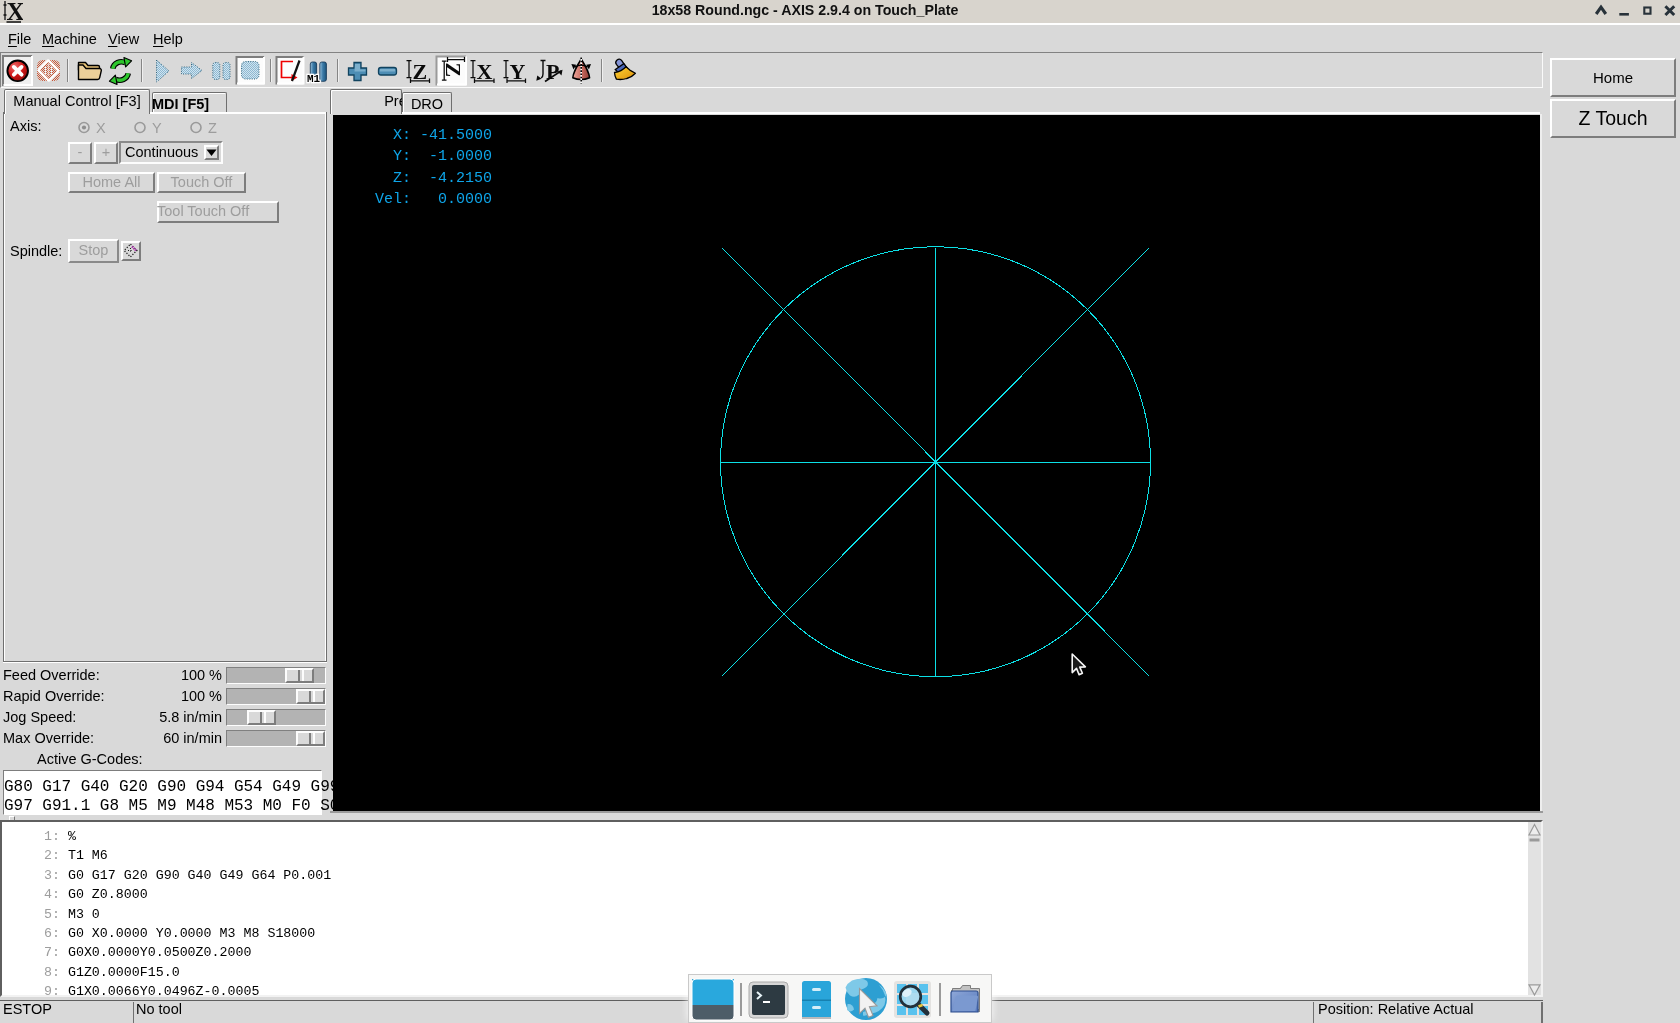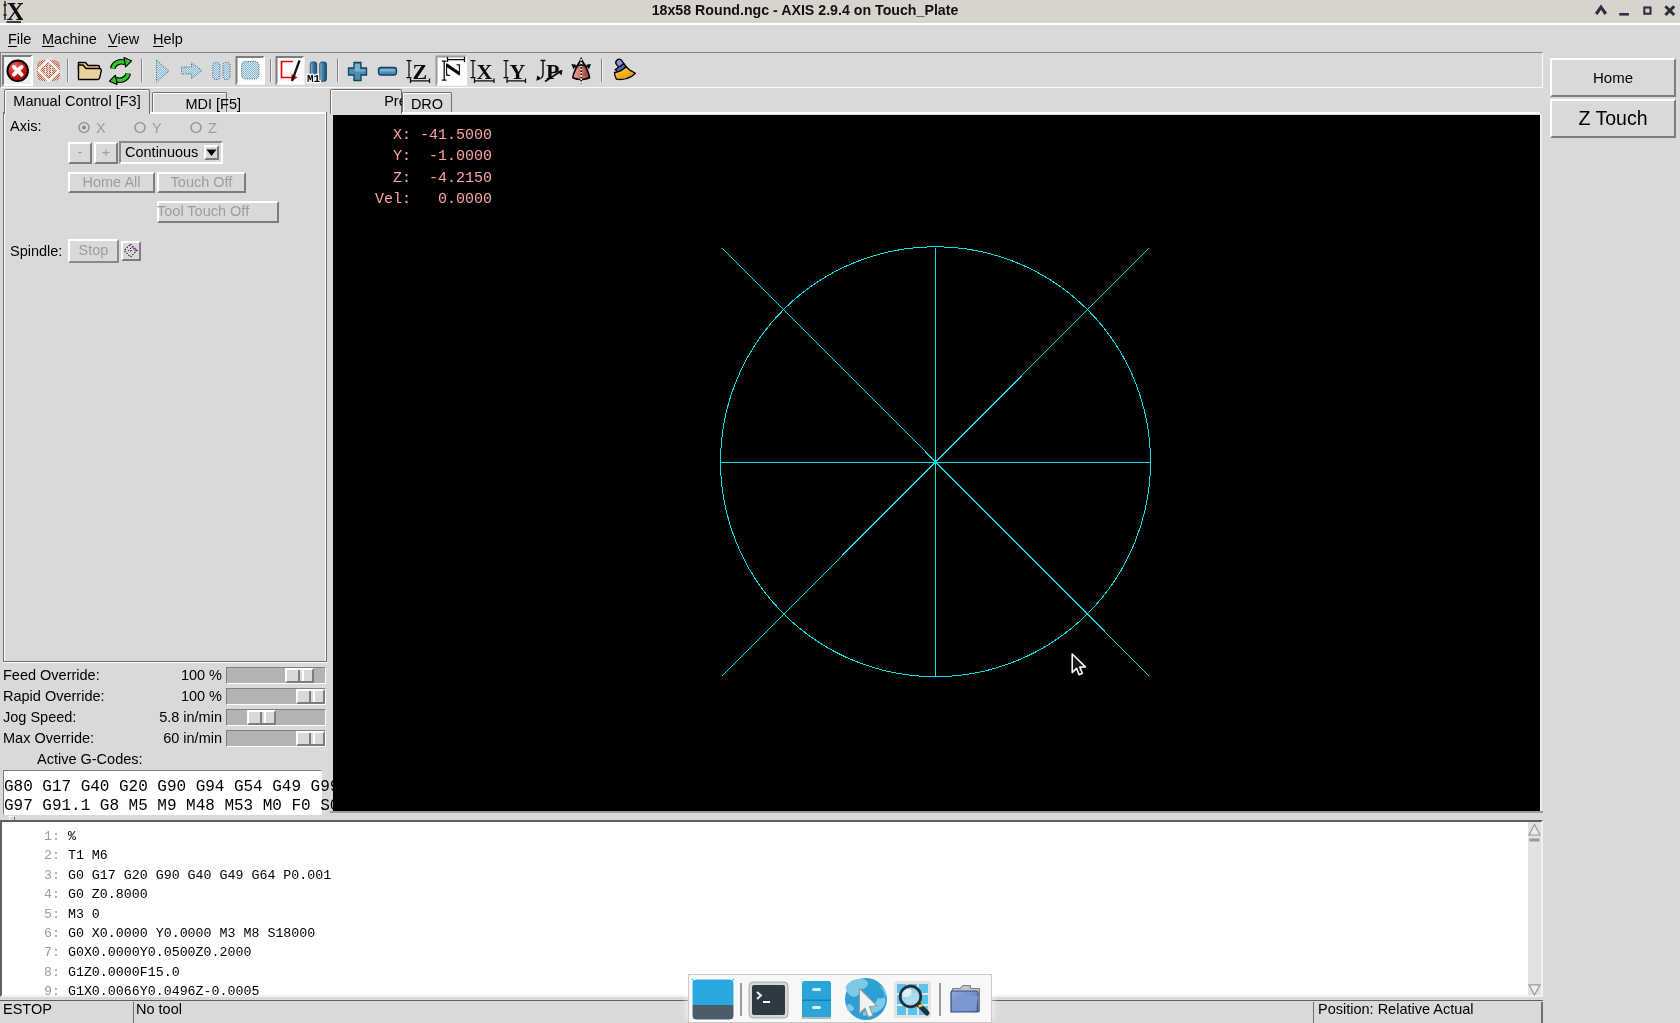--- a/index.html
+++ b/index.html
@@ -186,21 +186,21 @@
 <div class="abs raised" style="left:1550px;top:58px;width:126px;height:39px;"></div>
 <div class="abs" style="left:1550px;top:58px;width:126px;height:39px;text-align:center;line-height:39px;font-size:15px;">Home</div>
 <div class="abs raised" style="left:1550px;top:99px;width:126px;height:39px;"></div>
 <div class="abs" style="left:1550px;top:99px;width:126px;height:39px;text-align:center;line-height:39px;font-size:19.5px;">Z Touch</div>
 
 <div class="abs" id="leftpanel" style="left:3px;top:112px;width:324px;height:550px;background:#d9d9d9;border:1px solid #6f6f6f;border-top:none;box-sizing:border-box;box-shadow:inset 1px 0 0 #ffffff, inset -1px 0 0 #ffffff, 0 1px 0 #ffffff;"></div>
 <div class="abs" style="left:4px;top:112px;width:322px;height:2px;background:#ffffff;"></div>
 <div class="abs" id="tab-mc" style="left:4px;top:89px;width:146px;height:25px;background:#d9d9d9;border:1px solid #6f6f6f;border-bottom:none;border-radius:2px 2px 0 0;box-shadow:inset 1px 1px 0 #ffffff;box-sizing:border-box;"></div>
 <div class="abs" style="left:4px;top:89px;width:146px;height:25px;text-align:center;line-height:25px;">Manual Control [F3]</div>
 <div class="abs" id="tab-mdi" style="left:152px;top:92px;width:75px;height:20px;background:#d9d9d9;border:1px solid #6f6f6f;border-bottom:none;border-radius:2px 2px 0 0;box-shadow:inset 1px 1px 0 #ffffff;box-sizing:border-box;"></div>
-<div class="abs" style="left:152px;top:92px;width:89px;height:22px;text-align:right;line-height:24px;">MDI [F5]</div>
+<div class="abs" style="left:152px;top:92px;width:89px;height:22px;text-align:left;line-height:24px;font-weight:bold;">MDI [F5]</div>
 
 <div class="abs" id="panelbody">
   <div class="abs" style="left:10px;top:118px;">Axis:</div>
 
   <svg class="abs" style="left:78px;top:121px;" width="130" height="13" viewBox="0 0 130 13">
     <circle cx="6" cy="6.5" r="5" fill="#d9d9d9" stroke="#9a9a9a" stroke-width="1.6"></circle>
     <circle cx="6" cy="6.5" r="2.1" fill="#8e8e8e"></circle>
     <circle cx="62" cy="6.5" r="5" fill="#d9d9d9" stroke="#9a9a9a" stroke-width="1.6"></circle>
     <circle cx="118" cy="6.5" r="5" fill="#d9d9d9" stroke="#9a9a9a" stroke-width="1.6"></circle>
   </svg>
@@ -241,21 +241,21 @@
 
 <div class="abs" style="left:331px;top:112px;width:1209px;height:2px;background:#ffffff;"></div>
 <div class="abs" style="left:330px;top:811px;width:1213px;height:2px;background:#9a9a9a;"></div>
 <div class="abs" style="left:1540px;top:114px;width:2px;height:697px;background:#eeeeee;"></div>
 <div class="abs" id="tab-prev" style="left:330px;top:89px;width:72px;height:25px;background:#d9d9d9;border:1px solid #6f6f6f;border-bottom:none;border-radius:2px 2px 0 0;box-shadow:inset 1px 1px 0 #ffffff;box-sizing:border-box;"></div>
 <div class="abs" style="left:330px;top:89px;width:72px;height:25px;text-align:center;line-height:25px;margin-left:44px;">Preview</div>
 <div class="abs" id="tab-dro" style="left:402px;top:92px;width:50px;height:20px;background:#d9d9d9;border:1px solid #6f6f6f;border-bottom:none;border-radius:2px 2px 0 0;box-shadow:inset 1px 1px 0 #ffffff;box-sizing:border-box;"></div>
 <div class="abs" style="left:402px;top:92px;width:50px;height:38px;text-align:center;line-height:24px;">DRO</div>
 
 <div class="abs" id="canvas" style="left:333px;top:115px;width:1207px;height:696px;background:#000;">
-  <div class="abs mono" style="left:42px;top:9.5px;font-size:15px;line-height:21.5px;color:#fca5a5;white-space:pre;">  X: -41.5000
+  <div class="abs mono" style="left:42px;top:9.5px;font-size:15px;line-height:21.5px;color:#0ea5e9;white-space:pre;">  X: -41.5000
   Y:  -1.0000
   Z:  -4.2150
 Vel:   0.0000</div>
   <svg class="abs" style="left:0;top:0;" width="1207" height="696" viewBox="0 0 1207 696">
     <g stroke="#0ce0e6" stroke-width="1" fill="none" shape-rendering="crispEdges">
       <circle cx="602.5" cy="346.7" r="215"></circle>
       <path d="M388 347.5 H818.4"></path>
       <path d="M602.7 132.6 V561.7"></path>
       <path d="M389.4 133.2 L815.8 560.6"></path>
       <path d="M389.4 560.6 L815.8 133.2"></path>

